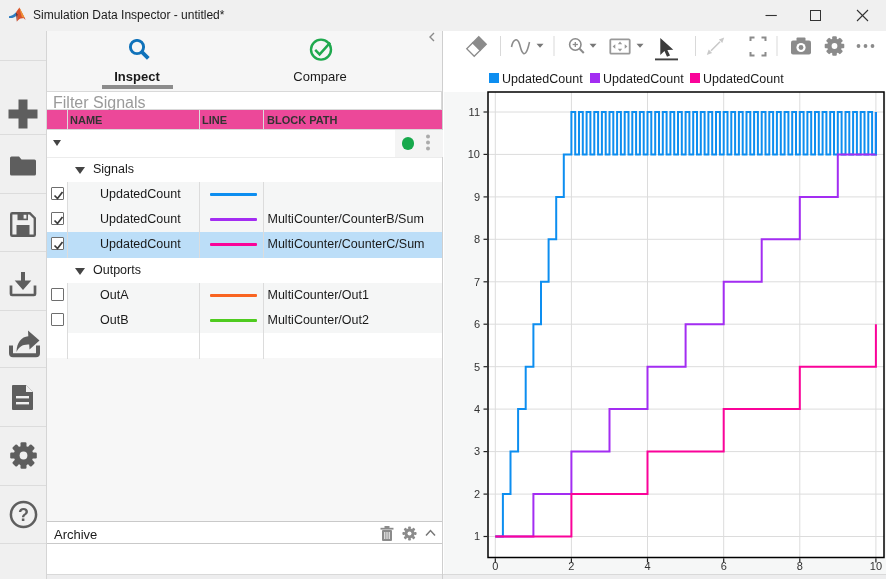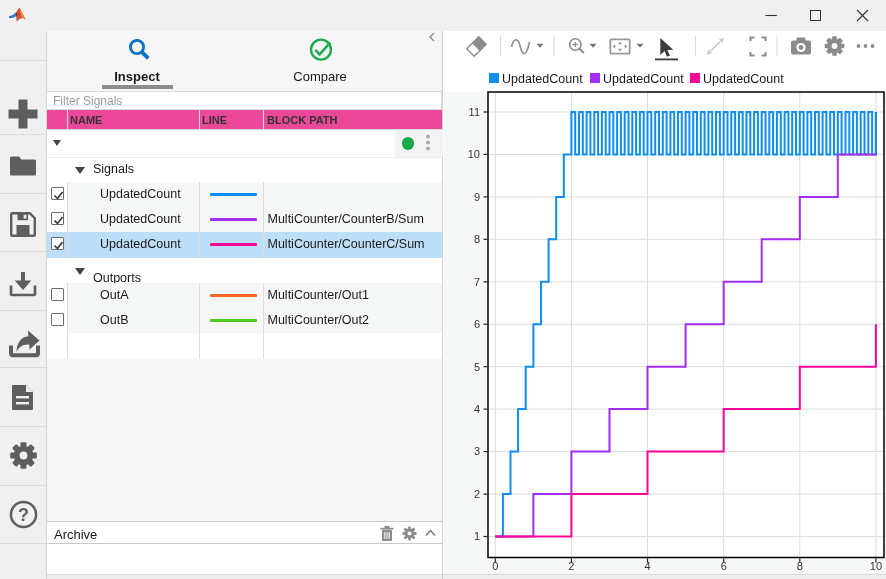--- a/index.html
+++ b/index.html
@@ -11,21 +11,21 @@
 #title-text { left:33px; top:8px; font-size:12px; color:#1a1a1a; }
 
 #sidebar { left:0; top:31px; width:47px; height:548px; background:#f0f0f0; border-right:1px solid #d5d5d5; }
 .sbsep { position:absolute; left:0; width:46px; height:1px; background:#dcdcdc; }
 
 #lpanel { left:47px; top:31px; width:396px; height:548px; background:#fff; border-right:1px solid #cfcfcf; }
 #tabstrip { left:0; top:0; width:395px; height:60px; background:#f6f6f6; }
 .tablabel { position:absolute; font-size:13px; color:#1a1a1a; width:120px; text-align:center; }
 #inspect-underline { left:55px; top:54px; width:71px; height:3.5px; background:#8c8c8c; position:absolute; }
 #filterbox { left:0; top:60px; width:395px; height:19px; background:#fff; border:1px solid #d9d9d9; border-left:none; }
-#filterbox span { position:absolute; left:6px; top:2px; font-size:12px; color:#9a9a9a; }
+#filterbox span { position:absolute; left:6px; top:2px; font-size:16px; color:#9a9a9a; }
 
 #thead { left:0; top:79px; width:395px; height:20px; background:#ec4899; border-bottom:1px solid #d9d9d9; }
 .hcell { position:absolute; top:4px; font-size:11px; font-weight:bold; color:#333; }
 .vline { position:absolute; width:1px; background:#dcdcdc; z-index:2; }
 .row { position:absolute; left:0; width:395px; }
 .rtext { position:absolute; font-size:12.5px; color:#1a1a1a; }
 .tri { position:absolute; width:0; height:0; border-left:4.5px solid transparent; border-right:4.5px solid transparent; border-top:6px solid #444; }
 .cbx { position:absolute; left:4px; width:13px; height:13px; border:1px solid #6e6e6e; background:#fff; border-radius:1px; }
 .swatch { position:absolute; left:163px; width:47px; height:3px; border-radius:1px; }
 .rowsep { position:absolute; left:0; width:395px; height:1px; background:#ececec; }
@@ -40,20 +40,21 @@
 </head>
 <body>
 <div id="titlebar" class="abs">
   <svg class="abs" style="left:8px; top:5px;" width="20" height="20" viewBox="0 0 20 20">
     <path d="M1 11.3 C3.8 11 6 9.7 8 7.3 L9.9 9.4 C7.5 12.1 4.5 13.3 1 13 Z" fill="#2e7cbf"></path>
     <path d="M11.4 2.5 L8 7.3 L9.9 9.4 L8.8 16.8 C10.2 14.9 11 14.3 12.6 13.6 L16.8 12.9 Z" fill="#d8502c"></path>
     <path d="M11.4 2.5 L16.8 12.9 L13.9 12.1 L12.2 6.2 Z" fill="#ef9235"></path>
     <path d="M8 7.3 L9.9 9.4 L8.8 16.8 L8.3 11.5 Z" fill="#84291c"></path>
     <path d="M16.8 12.9 L17.6 14.8 L15.8 13.6 Z" fill="#c03a28"></path>
   </svg>
+  <span id="title-text" class="abs">Simulation Data Inspector - untitled*</span>
   <svg class="abs" style="left:762px; top:0;" width="124" height="31" viewBox="0 0 124 31">
     <line x1="3.5" y1="15.5" x2="14.8" y2="15.5" stroke="#333" stroke-width="1.1"></line>
     <rect x="48.5" y="10.5" width="10" height="10" fill="none" stroke="#333" stroke-width="1"></rect>
     <line x1="95" y1="10" x2="106" y2="21" stroke="#333" stroke-width="1.1"></line>
     <line x1="106" y1="10" x2="95" y2="21" stroke="#333" stroke-width="1.1"></line>
   </svg>
 </div>
 
 <div id="sidebar" class="abs">
   <div class="sbsep" style="top:29px;"></div>
@@ -197,21 +198,21 @@
     <div class="cbx" style="top:5px;"><svg width="13" height="13" viewBox="0 0 13 13">
           <path d="M2.5 6.5 L5.5 9.5 L10.5 3" fill="none" stroke="#3a3a3a" stroke-width="1.7"></path>
         </svg></div>
     <span class="rtext" style="left:53px; top:5px;">UpdatedCount</span>
     <div class="swatch" style="top:11px; background:#fa0399;"></div>
     <span class="rtext" style="left:220.5px; top:5px;">MultiCounter/CounterC/Sum</span>
   </div>
 
   <div class="row" style="top:227px; height:25px;">
     <div class="tri" style="left:27.5px; top:9.5px; border-left-width:5.5px; border-right-width:5.5px; border-top-width:7px;"></div>
-    <span class="rtext" style="left:46px; top:5px;margin-top:8px;">Outports</span>
+    <span class="rtext" style="left:46px; top:5px;">Outports</span>
   </div>
   <div class="rowsep" style="top:252px;"></div>
   <div class="row" style="top:252px; height:25px; background:#f5f6f6;">
     <div class="abs" style="left:0; top:0; width:20px; height:100%; background:#fff;"></div>
       <div class="cbx" style="top:5px;"></div>
     <span class="rtext" style="left:53px; top:5px;">OutA</span>
     <div class="swatch" style="top:11px; background:#f96421;"></div>
     <span class="rtext" style="left:220.5px; top:5px;">MultiCounter/Out1</span>
   </div>
   <div class="row" style="top:277px; height:25px; background:#f5f6f6;padding-left:40px;">

